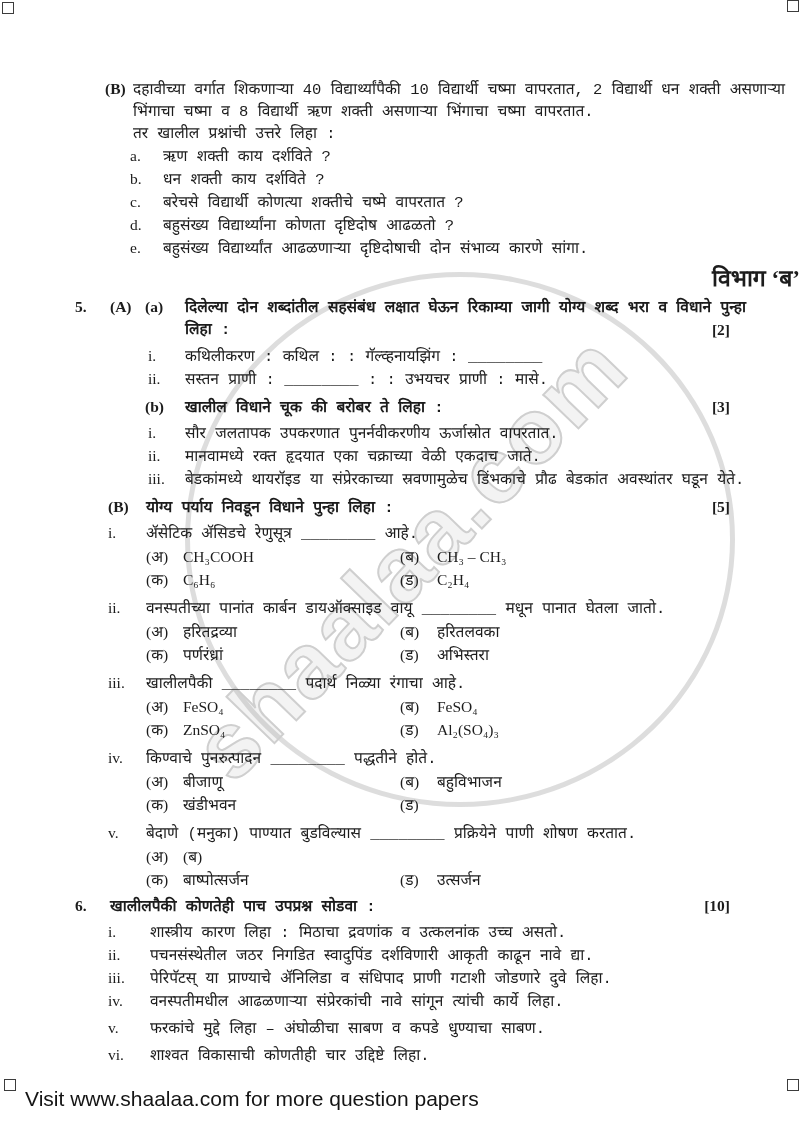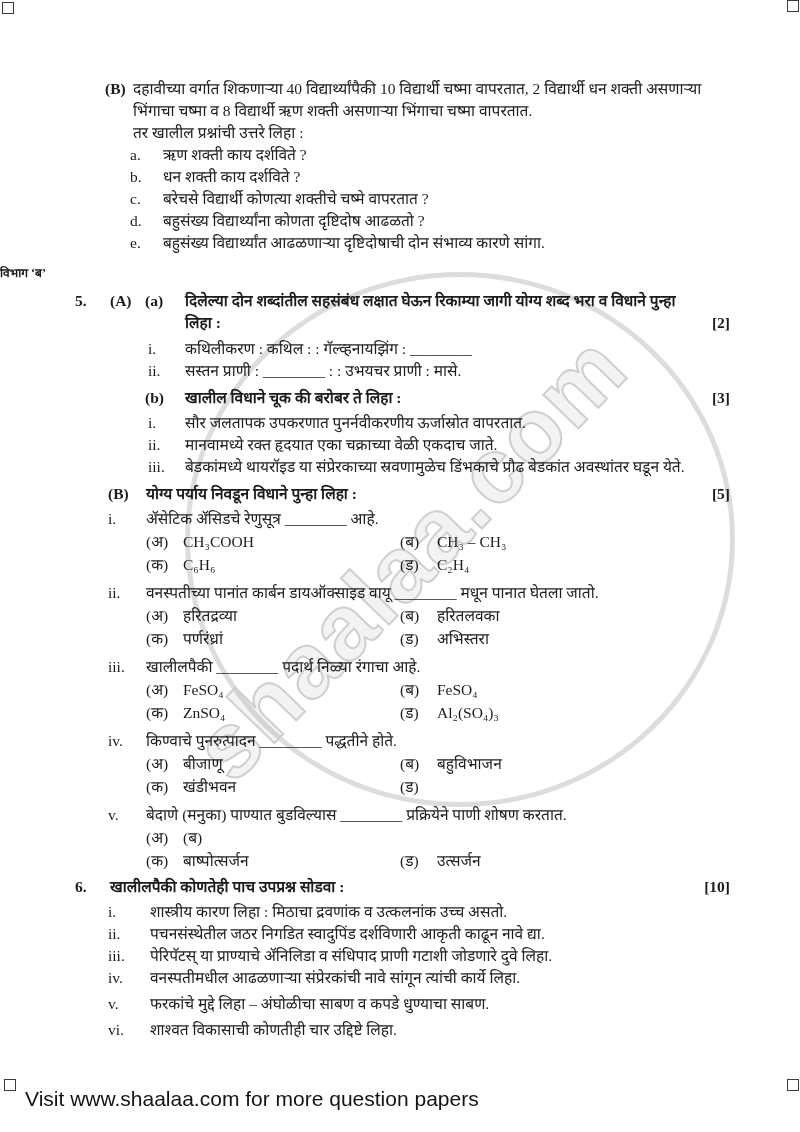--- a/index.html
+++ b/index.html
@@ -26,29 +26,29 @@
   .sp146{flex:0 0 146px;}
   .sp148{flex:0 0 148px;}
   .sp185{flex:0 0 185px;}
   .w28{flex:0 0 28px;}
   .w33{flex:0 0 33px;}
   .w35{flex:0 0 35px;}
   .w37{flex:0 0 37px;}
   .w38{flex:0 0 38px;}
   .w40{flex:0 0 40px;}
   .w42{flex:0 0 42px;}
-  .txt{flex:1;}
+  .txt{flex:1;font-family:Liberation Mono, monospace;}
   .okey{flex:0 0 37px;}
   .oval{flex:0 0 217px;}
   .oval2{flex:1;}
   .marks{position:absolute;right:70px;top:0;font-weight:bold;}
   .mt3{margin-top:3px;} .mt4{margin-top:4px;} .mt5{margin-top:5px;}
   .mt6{margin-top:6px;}
   .division{
-    text-align:left;font-weight:bold;font-size:12px;
+    text-align:right;font-weight:bold;font-size:23px;
     line-height:26px;margin-top:6px;margin-bottom:4px;
   }
   
   .wm-circle{
     position:absolute;z-index:1;
     left:185px;top:272px;width:540px;height:525px;
     border:5px solid #d7d7d7;border-radius:50%;
     opacity:.85;
   }
   .wm-text{

